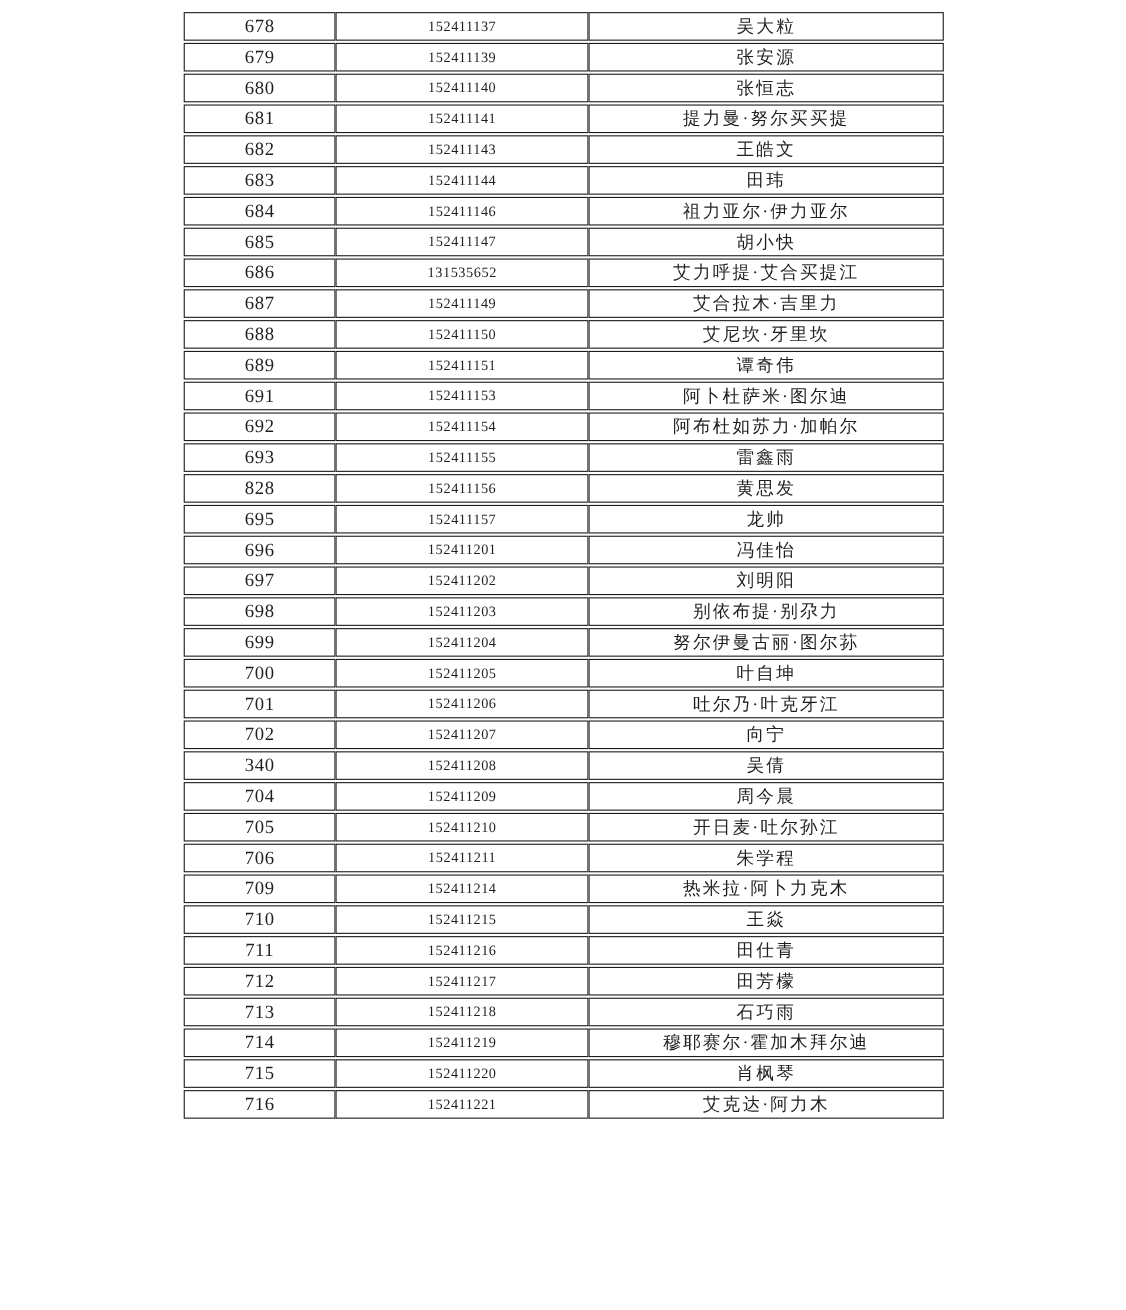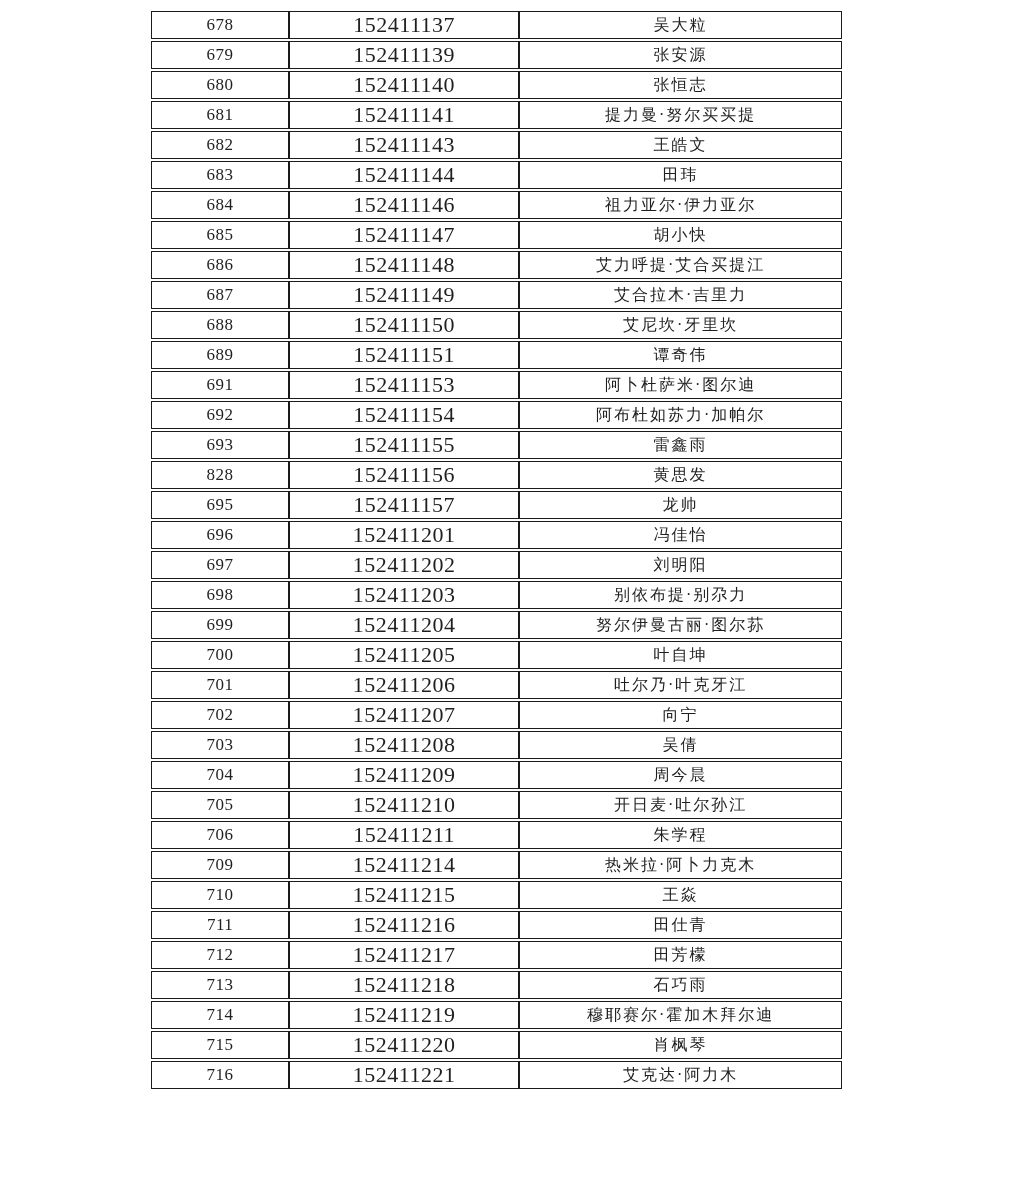--- a/index.html
+++ b/index.html
@@ -14,21 +14,21 @@
     font-family: "Liberation Serif", "DejaVu Serif", serif;
     color: #1f1f1f;
   }
   .page {
     position: absolute;
     inset: 0;
     background: #ffffff;
   }
   .table-wrap {
     position: absolute;
-    left: 151px;
+    left: 167px;
     top: 9px;
   }
   table.roster {
     border-collapse: separate;
     border-spacing: 0 2px;
     table-layout: fixed;
     width: 691px;
   }
   td {
     border: 1.5px solid #1b1b1b;
@@ -40,21 +40,21 @@
     overflow: hidden;
     background: #ffffff;
   }
   td.col-index {
     width: 135px;
     font-size: 17px;
     letter-spacing: 0.5px;
   }
   td.col-id {
     width: 226px;
-    font-size: 22px;
+    font-size: 13px;
     letter-spacing: 0.5px;
   }
   td.col-name {
     width: 318px;
     font-size: 16px;
     letter-spacing: 2px;
   }
 </style>
 </head>
 <body>
@@ -106,21 +106,21 @@
   </tr>
 
   <tr>
     <td class="col-index">685</td>
     <td class="col-id">152411147</td>
     <td class="col-name">胡小快</td>
   </tr>
 
   <tr>
     <td class="col-index">686</td>
-    <td class="col-id">152411148</td>
+    <td class="col-id">131535652</td>
     <td class="col-name">艾力呼提·艾合买提江</td>
   </tr>
 
   <tr>
     <td class="col-index">687</td>
     <td class="col-id">152411149</td>
     <td class="col-name">艾合拉木·吉里力</td>
   </tr>
 
   <tr>
@@ -202,21 +202,21 @@
     <td class="col-name">吐尔乃·叶克牙江</td>
   </tr>
 
   <tr>
     <td class="col-index">702</td>
     <td class="col-id">152411207</td>
     <td class="col-name">向宁</td>
   </tr>
 
   <tr>
-    <td class="col-index">703</td>
+    <td class="col-index">340</td>
     <td class="col-id">152411208</td>
     <td class="col-name">吴倩</td>
   </tr>
 
   <tr>
     <td class="col-index">704</td>
     <td class="col-id">152411209</td>
     <td class="col-name">周今晨</td>
   </tr>
 

